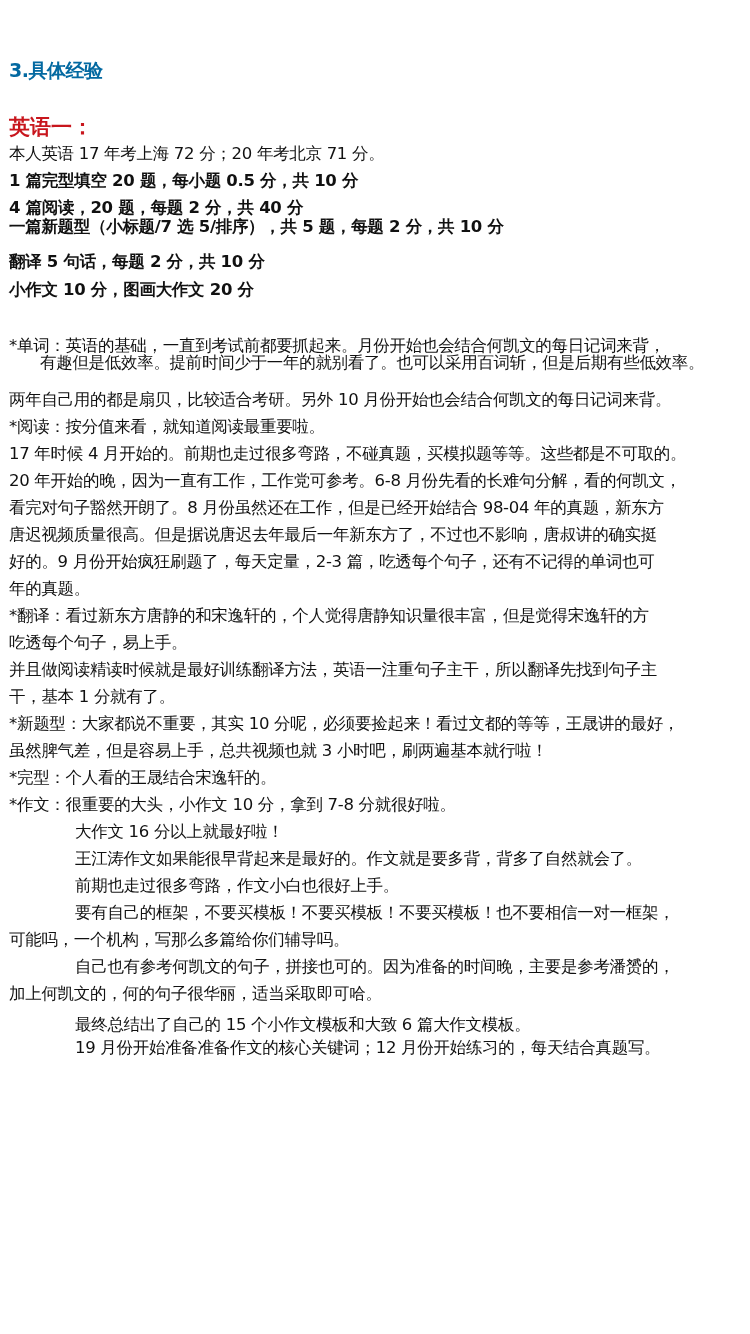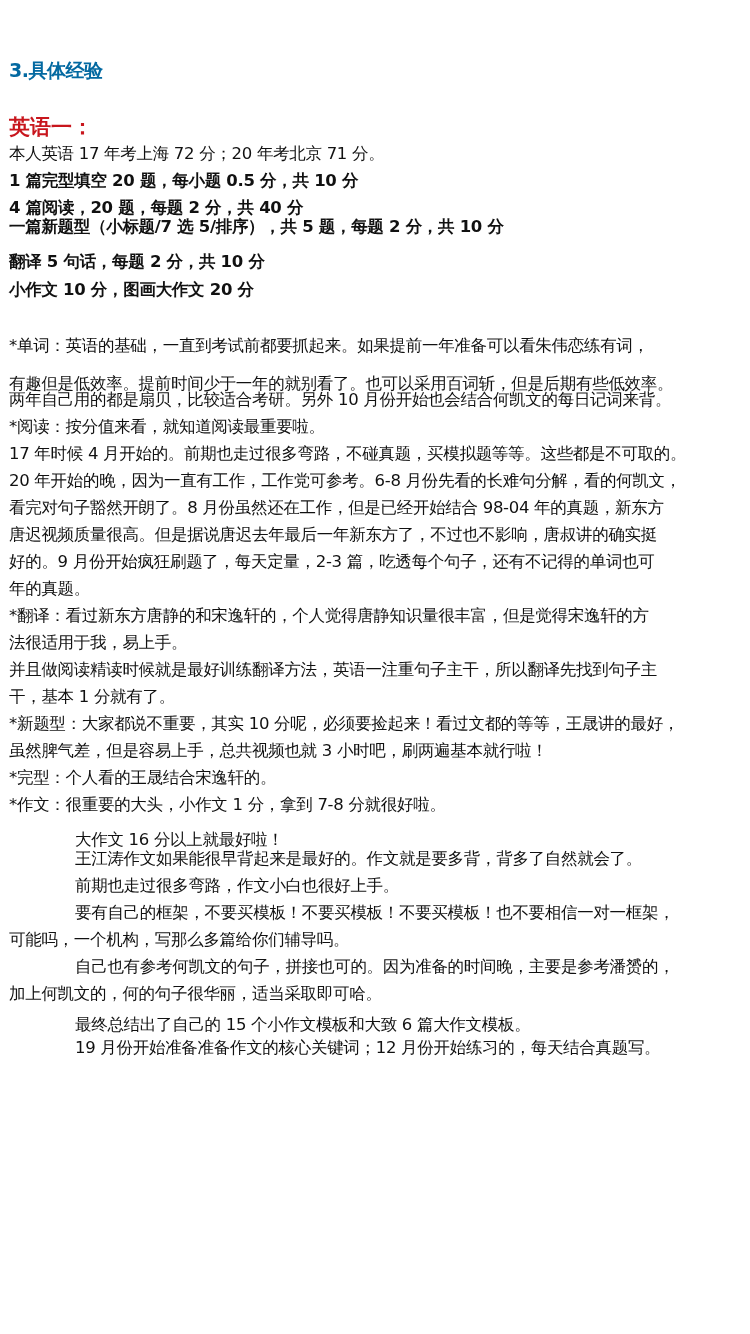--- a/index.html
+++ b/index.html
@@ -58,40 +58,40 @@
   <div class="section-title">3.具体经验</div>
   <div class="sub-title">英语一：</div>
 
   <div class="line" style="top:140px;">本人英语 17 年考上海 72 分；20 年考北京 71 分。</div>
   <div class="line bold" style="top:167px;">1 篇完型填空 20 题，每小题 0.5 分，共 10 分</div>
   <div class="line bold" style="top:194px;">4 篇阅读，20 题，每题 2 分，共 40 分</div>
   <div class="line bold" style="top:213px;">一篇新题型（小标题/7 选 5/排序），共 5 题，每题 2 分，共 10 分</div>
   <div class="line bold" style="top:248px;">翻译 5 句话，每题 2 分，共 10 分</div>
   <div class="line bold" style="top:276px;">小作文 10 分，图画大作文 20 分</div>
 
-  <div class="line" style="top:332px;">*单词：英语的基础，一直到考试前都要抓起来。如果提前一年准备可以看朱伟恋练有词，</div>
-  <div class="line" style="top:370px;">有趣但是低效率。提前时间少于一年的就别看了。也可以采用百词斩，但是后期有些低效率。</div>
+  <div class="line" style="top:332px;">*单词：英语的基础，一直到考试前都要抓起来。月份开始也会结合何凯文的每日记词来背，</div>
+  <div class="line" style="top:349px;margin-left:31px;">有趣但是低效率。提前时间少于一年的就别看了。也可以采用百词斩，但是后期有些低效率。</div>
   <div class="line" style="top:386px;">两年自己用的都是扇贝，比较适合考研。另外 10 月份开始也会结合何凯文的每日记词来背。</div>
   <div class="line" style="top:413px;">*阅读：按分值来看，就知道阅读最重要啦。</div>
   <div class="line" style="top:440px;">17 年时候 4 月开始的。前期也走过很多弯路，不碰真题，买模拟题等等。这些都是不可取的。</div>
   <div class="line" style="top:467px;">20 年开始的晚，因为一直有工作，工作党可参考。6-8 月份先看的长难句分解，看的何凯文，</div>
   <div class="line" style="top:494px;">看完对句子豁然开朗了。8 月份虽然还在工作，但是已经开始结合 98-04 年的真题，新东方</div>
   <div class="line" style="top:521px;">唐迟视频质量很高。但是据说唐迟去年最后一年新东方了，不过也不影响，唐叔讲的确实挺</div>
   <div class="line" style="top:548px;">好的。9 月份开始疯狂刷题了，每天定量，2-3 篇，吃透每个句子，还有不记得的单词也可</div>
   <div class="line" style="top:575px;">年的真题。</div>
   <div class="line" style="top:602px;">*翻译：看过新东方唐静的和宋逸轩的，个人觉得唐静知识量很丰富，但是觉得宋逸轩的方</div>
-  <div class="line" style="top:629px;">法很适用于我，易上手。</div>
+  <div class="line" style="top:629px;">吃透每个句子，易上手。</div>
   <div class="line" style="top:656px;">并且做阅读精读时候就是最好训练翻译方法，英语一注重句子主干，所以翻译先找到句子主</div>
   <div class="line" style="top:683px;">干，基本 1 分就有了。</div>
   <div class="line" style="top:710px;">*新题型：大家都说不重要，其实 10 分呢，必须要捡起来！看过文都的等等，王晟讲的最好，</div>
   <div class="line" style="top:737px;">虽然脾气差，但是容易上手，总共视频也就 3 小时吧，刷两遍基本就行啦！</div>
   <div class="line" style="top:764px;">*完型：个人看的王晟结合宋逸轩的。</div>
-  <div class="line" style="top:791px;">*作文：很重要的大头，小作文 1 分，拿到 7-8 分就很好啦。</div>
+  <div class="line" style="top:791px;">*作文：很重要的大头，小作文 10 分，拿到 7-8 分就很好啦。</div>
 
-  <div class="line indent" style="top:818px;margin-top:8px;">大作文 16 分以上就最好啦！</div>
+  <div class="line indent" style="top:818px;">大作文 16 分以上就最好啦！</div>
   <div class="line indent" style="top:845px;">王江涛作文如果能很早背起来是最好的。作文就是要多背，背多了自然就会了。</div>
   <div class="line indent" style="top:872px;">前期也走过很多弯路，作文小白也很好上手。</div>
   <div class="line indent" style="top:899px;">要有自己的框架，不要买模板！不要买模板！不要买模板！也不要相信一对一框架，</div>
   <div class="line" style="top:926px;">可能吗，一个机构，写那么多篇给你们辅导吗。</div>
   <div class="line indent" style="top:953px;">自己也有参考何凯文的句子，拼接也可的。因为准备的时间晚，主要是参考潘赟的，</div>
   <div class="line" style="top:980px;">加上何凯文的，何的句子很华丽，适当采取即可哈。</div>
   <div class="line indent" style="top:1011px;">最终总结出了自己的 15 个小作文模板和大致 6 篇大作文模板。</div>
   <div class="line indent" style="top:1034px;">19 月份开始准备准备作文的核心关键词；12 月份开始练习的，每天结合真题写。</div>
 </div>
 

